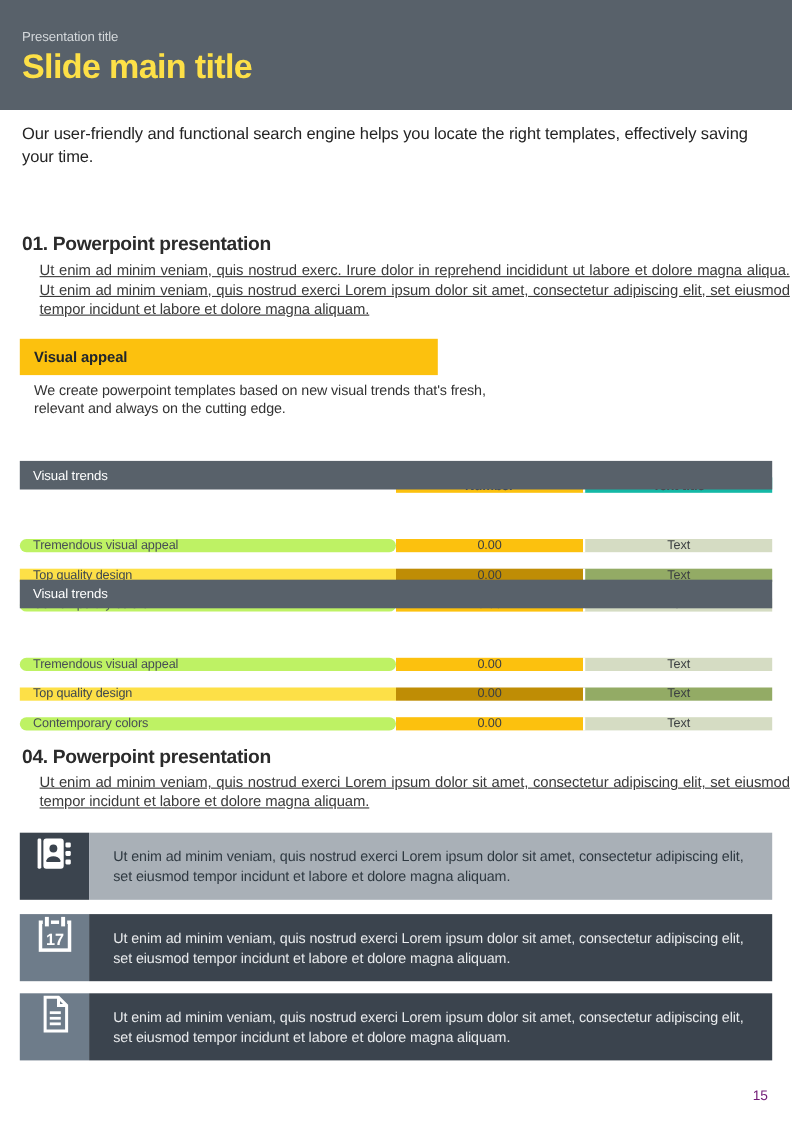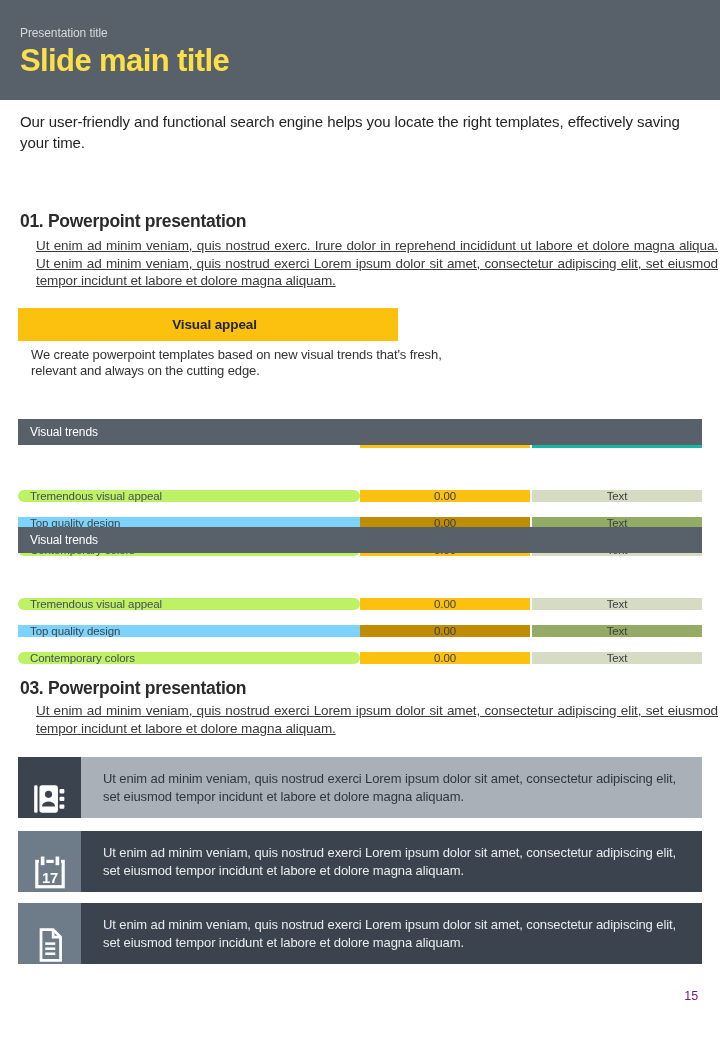--- a/index.html
+++ b/index.html
@@ -19,47 +19,47 @@
   
   .intro { position:absolute; top:111px; left:20px; width:684px; font-size:15px; line-height:21px; color:#242424; }
 
   
   .sec-heading { position:absolute; left:20px; font-size:17.5px; font-weight:bold; color:#2b2b2b; letter-spacing:-0.3px; }
   .sec-body { position:absolute; left:36px; width:682px; font-size:13.5px; line-height:17.5px; color:#3a3a3a; text-align:justify;text-decoration:underline; }
   .h-01 { top:211px; } .p-01 { top:237px; }
   .h-02 { top:678px; } .p-02 { top:702px; }
 
   
-  .banner { position:absolute; top:308px; left:18px; width:380px; height:33px; background:#FCC10E; display:flex; align-items:center; padding-left:13px;justify-content:center; }
+  .banner { position:absolute; top:308px; left:18px; width:380px; height:33px; background:#FCC10E; display:flex; align-items:center; padding-left:13px; }
   .banner-label { font-size:13.5px; font-weight:bold; color:#20262c; }
   .callout-desc { position:absolute; top:347px; left:31px; font-size:13px; line-height:16px; color:#333; white-space:pre-line; }
 
   
   .vtable { position:absolute; top:390px; left:18px; width:684px; }
   .t-row { display:grid; grid-template-columns:342px 170px 172px; height:26px; margin-bottom:1px; }
   .t-row.head { margin-bottom:3px; }
   .cell { display:flex; align-items:center; font-size:11.5px;margin-top:44px; }
   .cell.c-label { padding-left:12px; color:#474e55; }
   .cell.c-num, .cell.c-text { justify-content:center; color:#3b3f42; }
   .cell.c-text { border-left:2px solid #fff; }
   .head .cell { font-weight:bold; font-size:12px; color:#343a40; }
   .band { grid-column:1 / -1; background:#58616A; color:#ffffff; font-weight:normal; font-size:12px; display:flex; align-items:center; padding-left:12px; }
   .bg-yellow { background:#FCC10E; }
   .bg-olive-head { background:#14b8a6; }
   .row-light .c-label { background:#bef264;border-radius:13px; }
   .row-light .c-num { background:#FCC10E; }
   .row-light .c-text { background:#D5DCC3; }
-  .row-mid .c-label { background:#7dd3fc; color:#3d464f; }
+  .row-mid .c-label { background:#fde047; color:#3d464f; }
   .row-mid .c-num { background:#BF8D05; }
   .row-mid .c-text { background:#93AB65; }
 
   
   .info-box { position:absolute; left:18px; width:684px; height:61px; display:flex; }
   .ib-1 { top:757px; } .ib-2 { top:831px; } .ib-3 { top:903px; }
-  .ib-icon { width:63px; height:61px; flex:0 0 63px; display:flex; align-items:flex-end; justify-content:center; }
+  .ib-icon { width:63px; height:61px; flex:0 0 63px; display:flex; align-items:flex-start; justify-content:center; }
   .ib-body { flex:1; display:flex; align-items:center; padding:0 26px 0 22px; font-size:13px; line-height:18px; }
   .ib-1 .ib-icon { background:#3B444E; }
   .ib-1 .ib-body { background:#A9B0B7; color:#2e3840; }
   .ib-2 .ib-icon, .ib-3 .ib-icon { background:#6E7C8A; }
   .ib-2 .ib-body, .ib-3 .ib-body { background:#3B444E; color:#e9ebed; }
   .ib-icon svg { width:38px; height:38px; }
 
   
   .page-num { position:absolute; top:989px; right:22px; font-size:12.5px; color:#701a75; }
 </style>
@@ -123,21 +123,21 @@
       <div class="cell c-num">0.00</div>
       <div class="cell c-text">Text</div>
     </div>
     <div class="t-row row-light">
       <div class="cell c-label">Contemporary colors</div>
       <div class="cell c-num">0.00</div>
       <div class="cell c-text">Text</div>
     </div>
   </div>
 
-  <div class="sec-heading h-02">03. Powerpoint presentation</div>
+  <div class="sec-heading h-02">04. Powerpoint presentation</div>
   <div class="sec-body p-02">Ut enim ad minim veniam, quis nostrud exerci  Lorem ipsum dolor sit amet, consectetur adipiscing elit, set eiusmod tempor incidunt et labore et dolore magna aliquam.</div>
 
   <div class="info-box ib-1">
     <div class="ib-icon">
       <svg viewBox="0 0 36 36">
         <rect x="3" y="5" width="3.2" height="26" rx="1.2" fill="#fff"></rect>
         <rect x="8" y="5" width="17.5" height="26" rx="2.5" fill="#fff"></rect>
         <circle cx="16.6" cy="13.6" r="3.4" fill="#3B444E"></circle>
         <path d="M10.6 23.8 c1.5 -4.6 10.5 -4.6 12 0 l0 1.4 l-12 0 z" fill="#3B444E"></path>
         <rect x="27" y="8.5" width="4.6" height="4.2" rx="1" fill="#fff"></rect>

